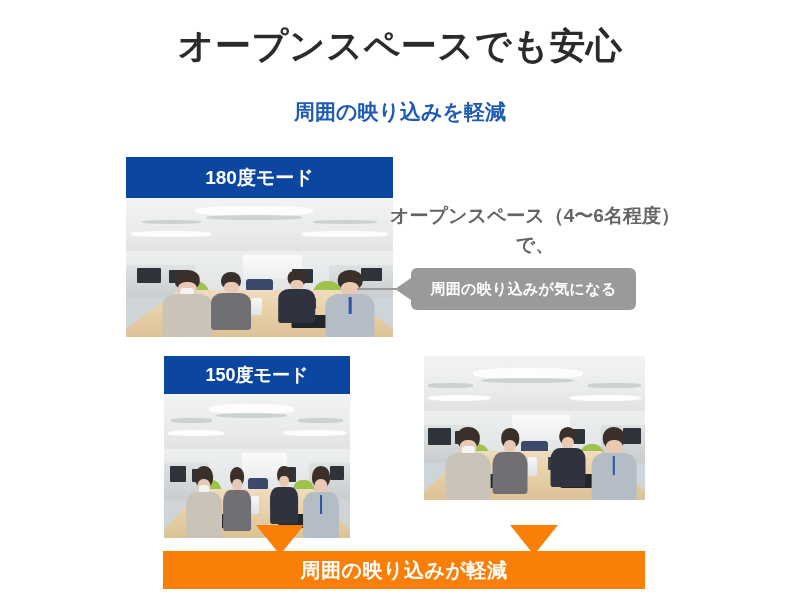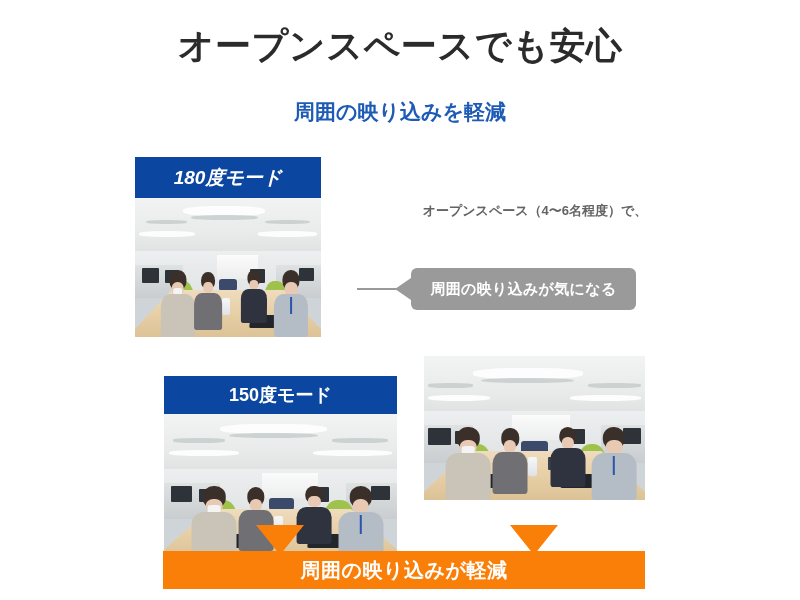--- a/index.html
+++ b/index.html
@@ -53,25 +53,25 @@
     font-weight: bold;
     box-sizing: border-box;
   }
   .panel-photo {
     position: relative;
     width: 100%;
     overflow: hidden;
     background: #cfd4d8;
   }
 
-  #panel-180 { left: 135px; top: 157px; width: 186px; font-style: italic; }
+  #panel-180 { left: 126px; top: 157px; width: 267px; }
   #panel-180 .panel-header { height: 41px; line-height: 41px; font-size: 19px; }
   #panel-180 .panel-photo { height: 139px; }
 
-  #panel-150 { left: 164px; top: 376px; width: 233px; }
+  #panel-150 { left: 164px; top: 356px; width: 186px; }
   #panel-120 { left: 424px; top: 356px; width: 221px; }
   #panel-150 .panel-header, #panel-120 .panel-header { height: 38px; line-height: 38px; font-size: 18px; }
   #panel-150 .panel-photo, #panel-120 .panel-photo { height: 144px; }
 
   
   .scene { position: absolute; inset: 0; }
   .ceiling {
     position: absolute; left: 0; top: 0; width: 100%; height: 42%;
     background: linear-gradient(#f2f3f3 0%, #e9eaea 60%, #dfe1e1 100%);
   }
@@ -137,21 +137,21 @@
     background: #2a55a8;
   }
 
   
   .desc {
     position: absolute;
     left: 385px;
     top: 201px;
     width: 300px;
     text-align: center;
-    font-size: 13px;
+    font-size: 19px;
     font-weight: bold;
     line-height: 1.55;
     color: #646464;
   }
 
   
   .callout {
     position: absolute;
     left: 411px;
     top: 268px;

